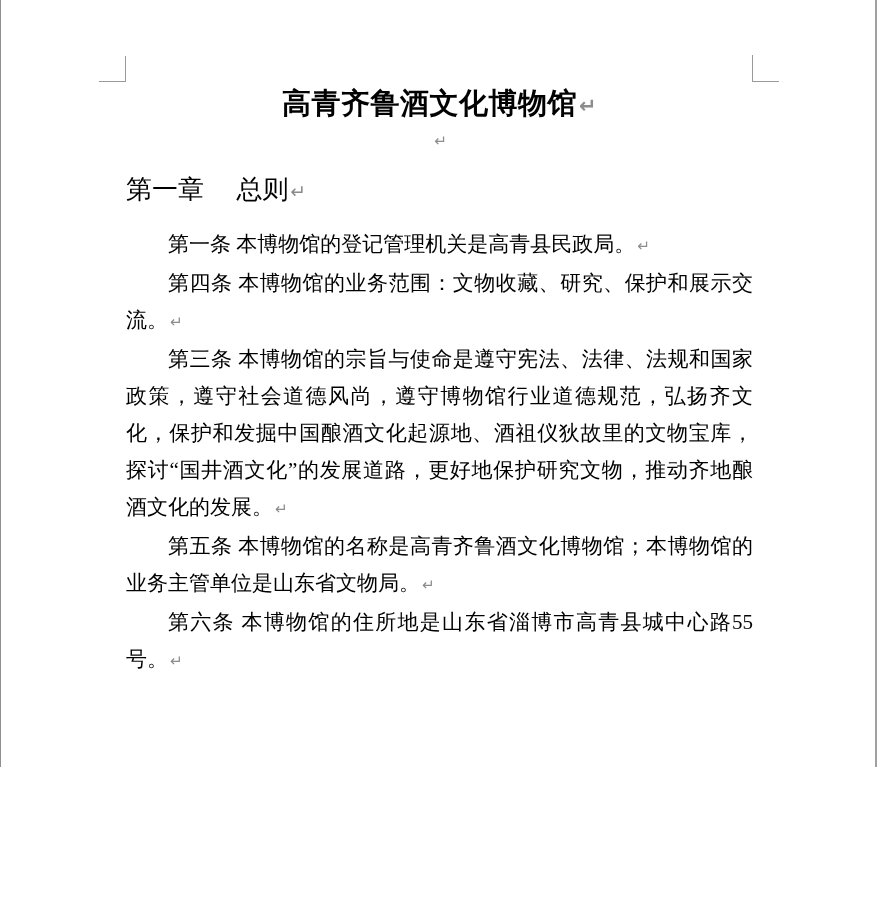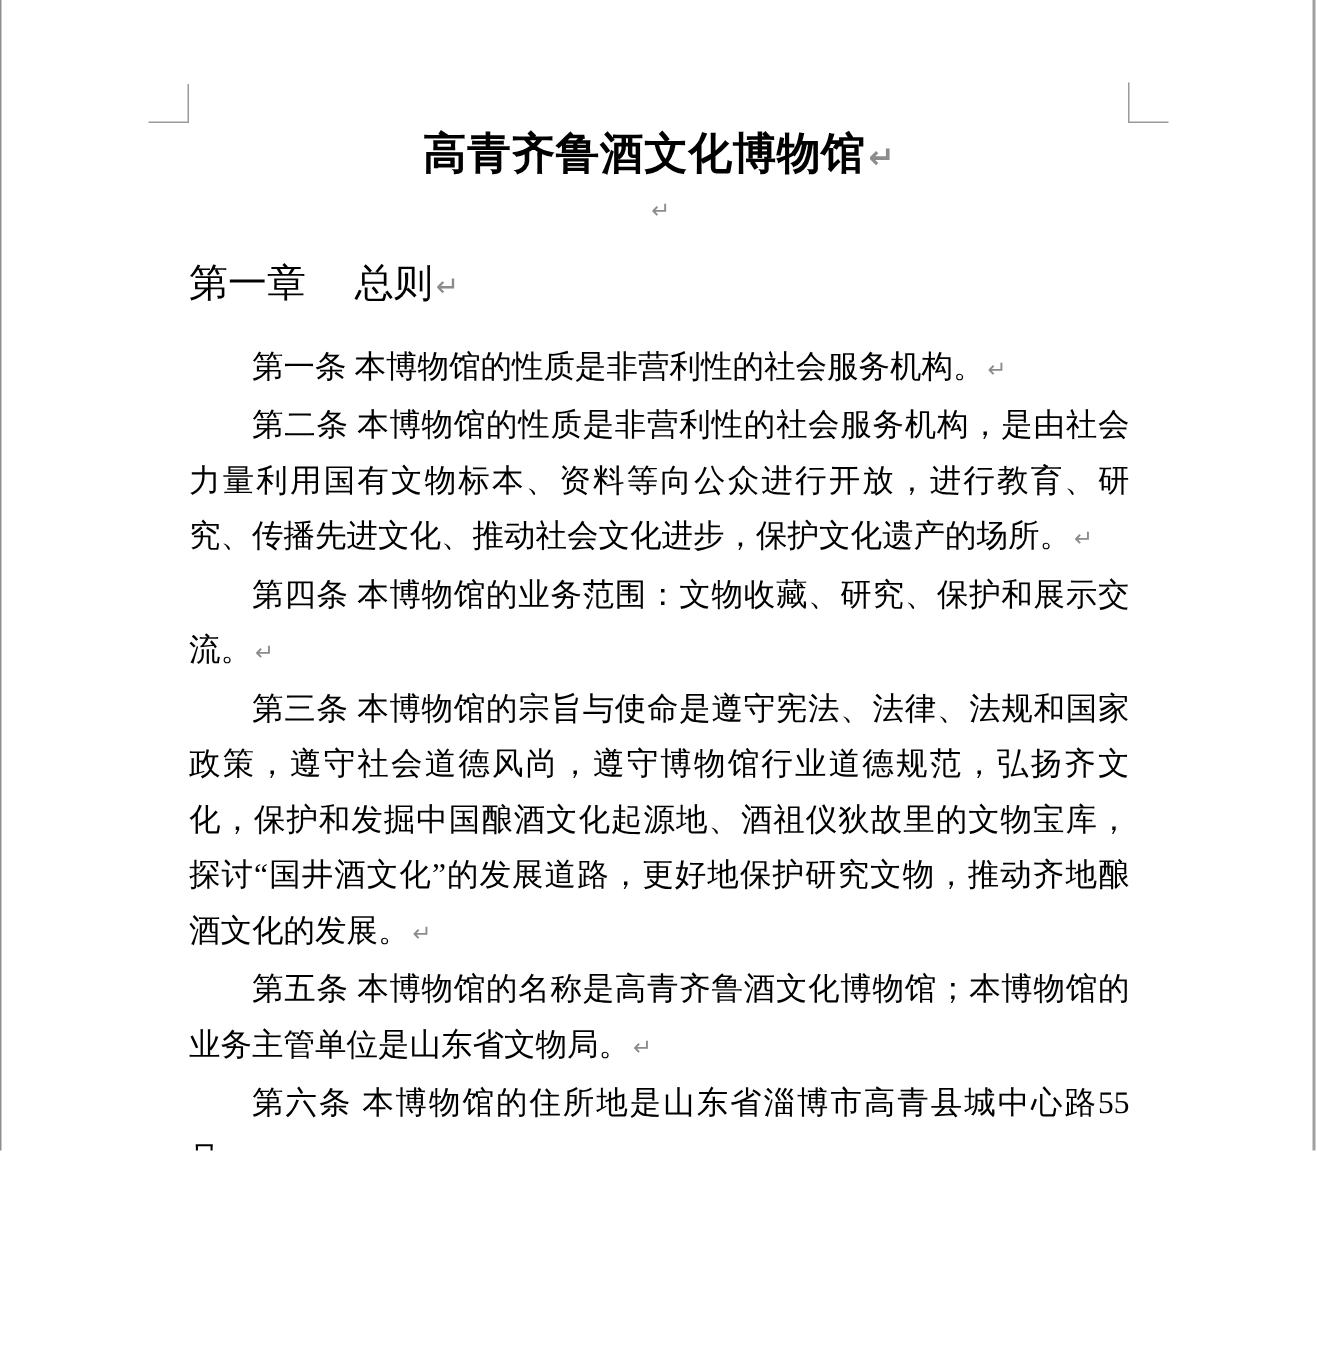--- a/index.html
+++ b/index.html
@@ -72,22 +72,21 @@
   <div class="content">
 
     <div class="doc-title first"><span>高青齐鲁酒文化博物馆</span><span class="pilcrow">↵</span></div>
 
 
     <div class="empty-line"><span class="pilcrow">↵</span></div>
 
     <h2 class="chapter-heading"><span>第一章　 总则</span><span class="pilcrow">↵</span></h2>
 
     <div class="body-text">
-      <p class="para"><span>第一条 本博物馆的性质是非营利性的社会服务机构。</span><span class="pilcrow">↵</span></p>
-      <p class="para"><span>第二条 本博物馆的性质是非营利性的社会服务机构，是由社会力量利用国有文物标本、资料等向公众进行开放，进行教育、研究、传播先进文化、推动社会文化进步，保护文化遗产的场所。</span><span class="pilcrow">↵</span></p>
+      <p class="para"><span>第一条 本博物馆的登记管理机关是高青县民政局。</span><span class="pilcrow">↵</span></p>
       <p class="para"><span>第四条 本博物馆的业务范围：文物收藏、研究、保护和展示交流。</span><span class="pilcrow">↵</span></p>
       <p class="para"><span>第三条 本博物馆的宗旨与使命是遵守宪法、法律、法规和国家政策，遵守社会道德风尚，遵守博物馆行业道德规范，弘扬齐文化，保护和发掘中国酿酒文化起源地、酒祖仪狄故里的文物宝库，探讨“国井酒文化”的发展道路，更好地保护研究文物，推动齐地酿酒文化的发展。</span><span class="pilcrow">↵</span></p>
       <p class="para"><span>第五条 本博物馆的名称是高青齐鲁酒文化博物馆；本博物馆的业务主管单位是山东省文物局。</span><span class="pilcrow">↵</span></p>
       <p class="para"><span>第六条 本博物馆的住所地是山东省淄博市高青县城中心路55号。</span><span class="pilcrow">↵</span></p>
 
     </div>
 
   </div>
 
   <div class="edge-left"></div>

